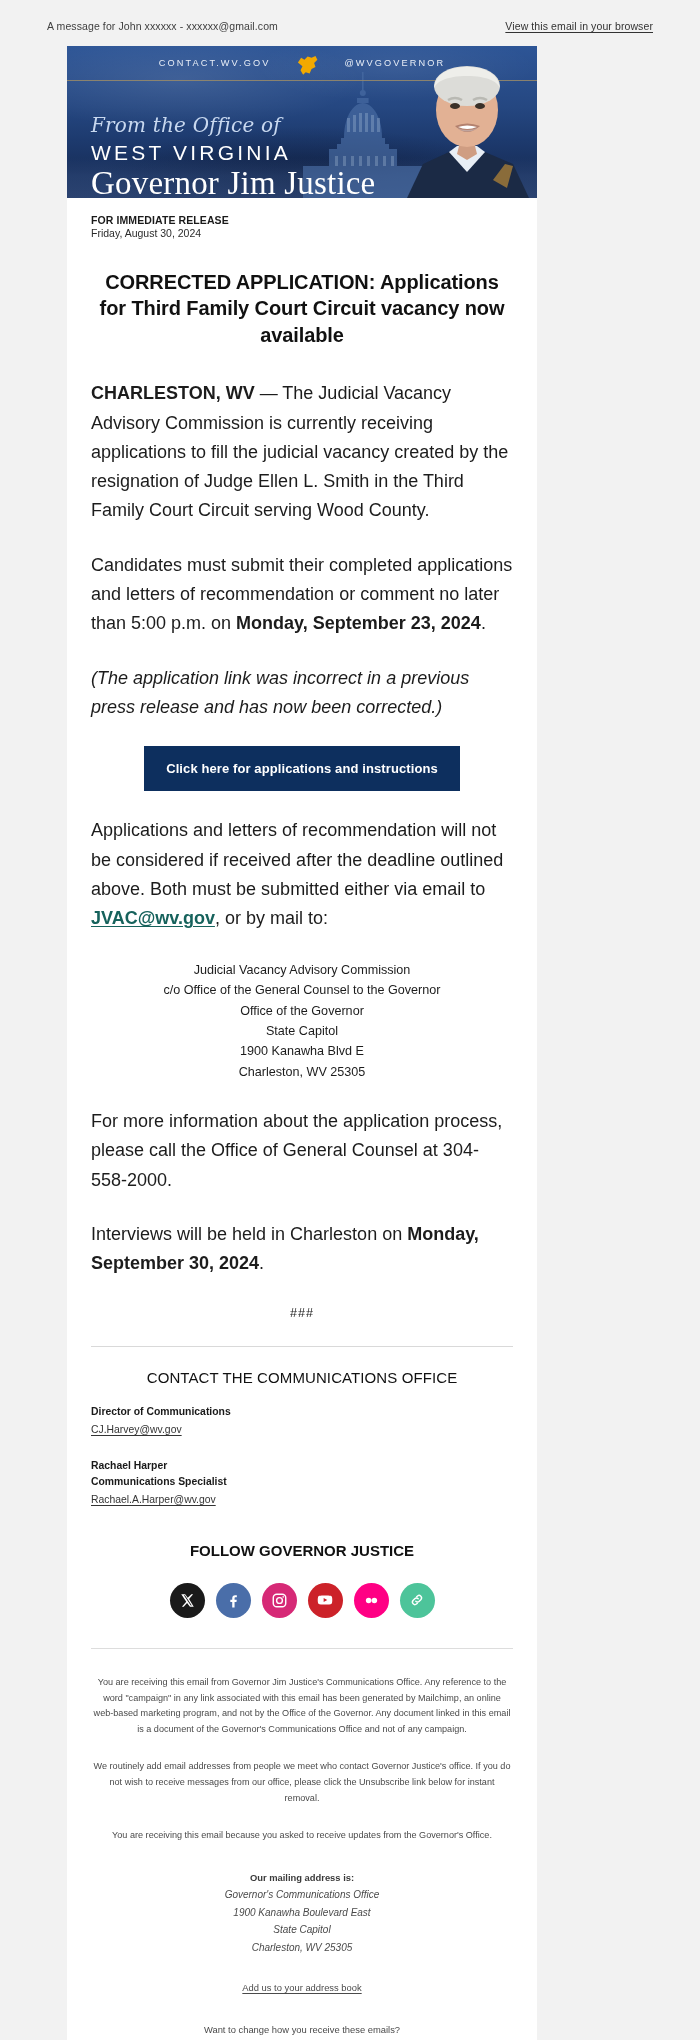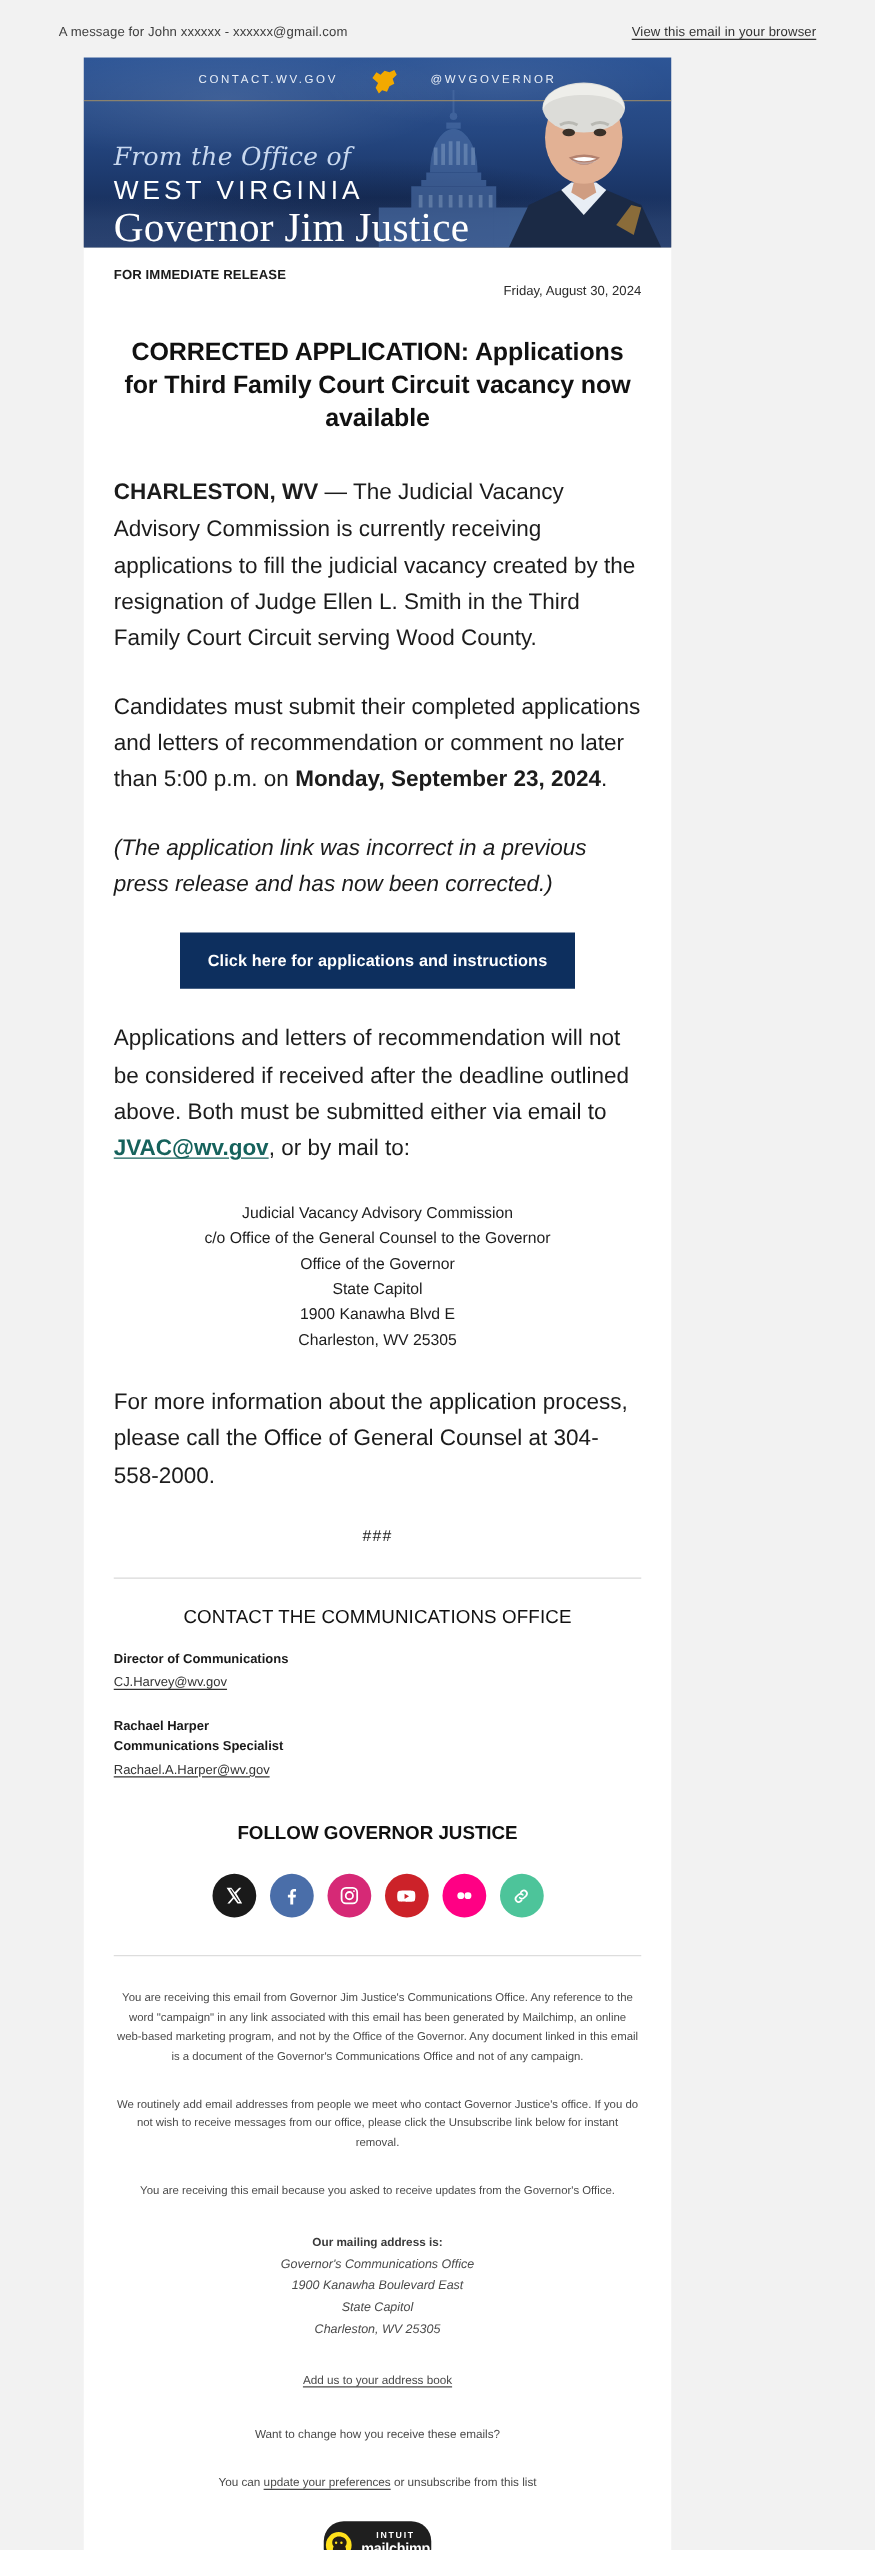--- a/index.html
+++ b/index.html
@@ -89,21 +89,21 @@
   }
   .banner .t-gov {
     font-family: "Liberation Serif", serif;
     font-size: 33px; color: #ffffff; line-height: 1.08; margin-top: 1px;
     letter-spacing: .2px;
   }
 
   
   .body-pad { padding: 16px 24px 0 24px; }
   .release-label { font-size: 10.5px; font-weight: bold; color: #1a1a1a; letter-spacing: .1px; }
-  .release-date { font-size: 10.5px; color: #2b2b2b; margin-top: 1px; text-align: right; }
+  .release-date { font-size: 10.5px; color: #2b2b2b; margin-top: 1px; }
 
   h1.headline {
     margin: 30px 0 0 0;
     font-size: 20px;
     line-height: 1.32;
     font-weight: bold;
     color: #111111;
     text-align: center;
     letter-spacing: -.1px;
   }
@@ -328,20 +328,23 @@
         <div>Judicial Vacancy Advisory Commission</div>
         <div>c/o Office of the General Counsel to the Governor</div>
         <div>Office of the Governor</div>
         <div>State Capitol</div>
         <div>1900 Kanawha Blvd E</div>
         <div>Charleston, WV 25305</div>
       </div>
 
       <p class="para">For more information about the application process, please call the Office of General Counsel at 304-558-2000.</p>
 
+      <p class="para">
+        <span>Interviews will be held in Charleston on </span><b>Monday, September 30, 2024</b><span>.</span>
+      </p>
 
       <div class="hashmarks">###</div>
 
       <div class="divider-line"></div>
     </div>
 
     <div class="contact-sec">
       <h2 class="sec-title">CONTACT THE COMMUNICATIONS OFFICE</h2>
 
       <div class="person">

